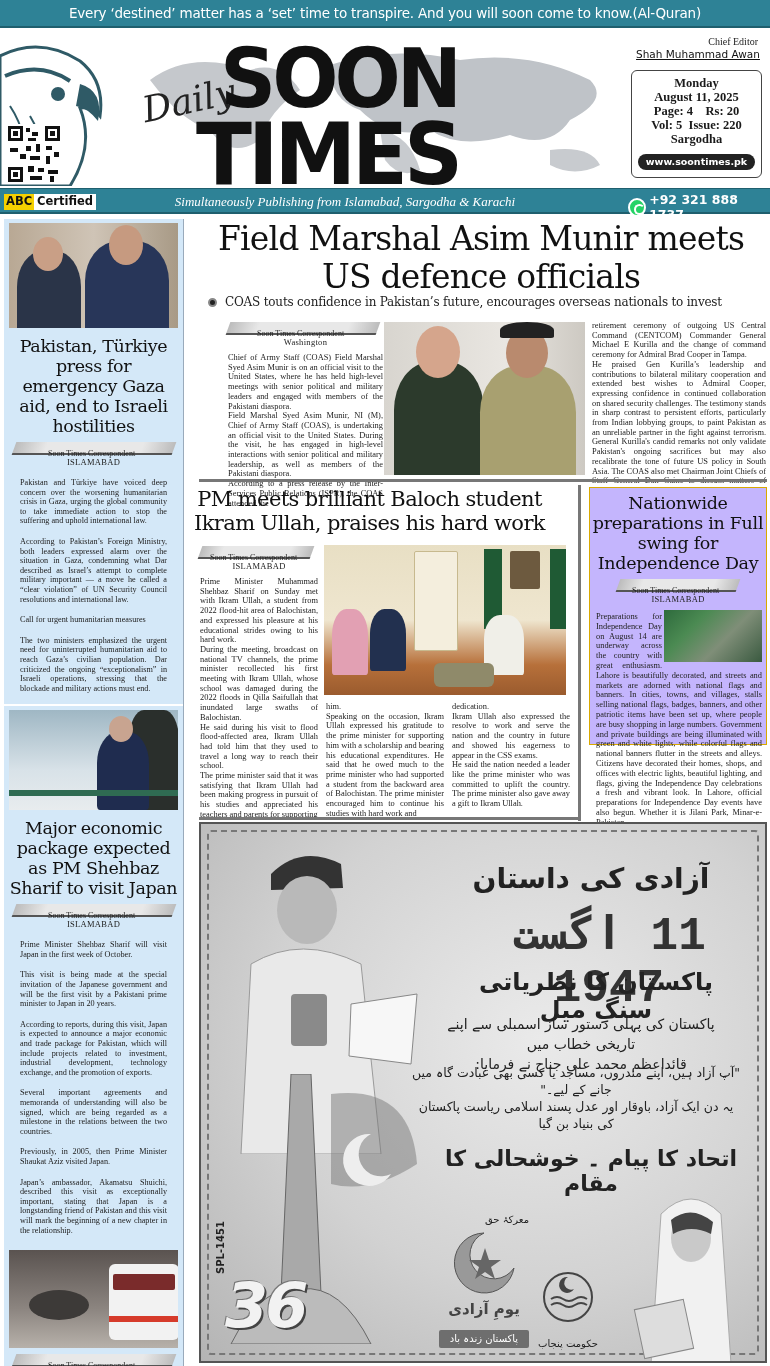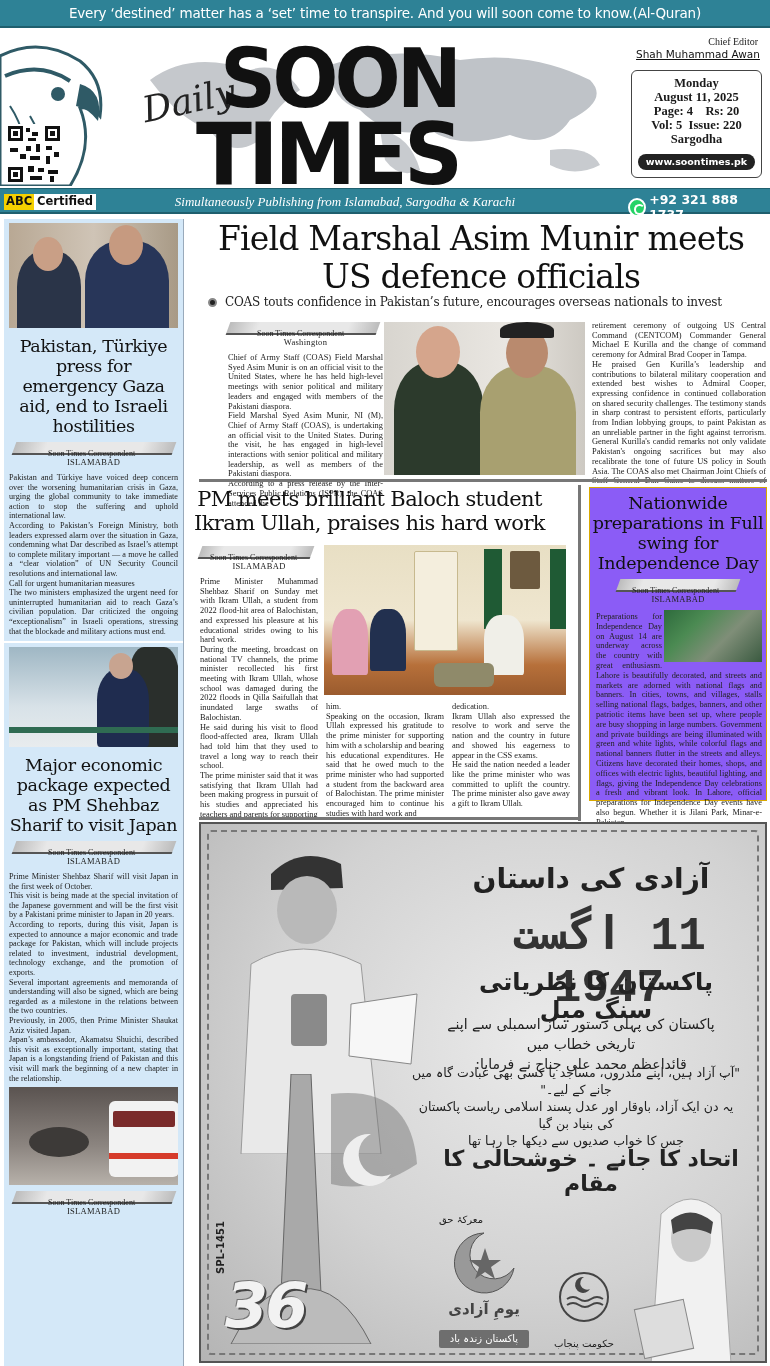--- a/index.html
+++ b/index.html
@@ -35,64 +35,64 @@
   .photo { position: relative; overflow: hidden; }
   .photo.p1 { height: 105px; background: linear-gradient(90deg, #b8a894 0%, #cfc4b6 50%, #a89a86 100%); }
   .photo.p2 { height: 100px; background: linear-gradient(180deg, #9fb7c4 0%, #d8e2e8 60%, #e8ecee 100%); }
   .photo.p3 { height: 98px; background: linear-gradient(180deg, #5a5350 0%, #8c8580 60%, #b7b1aa 100%); }
   .person { position: absolute; border-radius: 40% 40% 6% 6%; }
   .lhead { font-family: "DejaVu Serif", serif; font-size: 17.5px; line-height: 20px; text-align: center; color: #111; margin-top: 8px; letter-spacing: -0.4px; }
   .byline { margin: 6px auto 0 auto; width: 160px; height: 13px; background: linear-gradient(90deg, #bcbcbc, #e8e8e8 20%, #e8e8e8 80%, #bcbcbc); transform: skewX(-20deg); border-bottom: 2px solid #555; text-align: center; }
   .byline span { display: inline-block; transform: skewX(20deg); font-size: 8px; line-height: 12px; color: #222; }
   .dateline { text-align: center; font-size: 8.5px; margin-top: 2px; color: #222; letter-spacing: 0.3px; }
   .lbody { font-size: 8.2px; line-height: 9.6px; text-align: justify; color: #222; margin-top: 6px; }
-  .lbody p { margin: 0; }
+  .lbody p { margin: 11px; }
   .sep { height: 2px; background: #ffffff; margin: 5px -5px 0 -5px; }
 
   
   .mainhead { position: absolute; left: 196px; top: 220px; width: 570px; text-align: center; font-family: "DejaVu Serif", serif; font-size: 33px; line-height: 38px; color: #111; letter-spacing: -0.8px; }
   .deck { position: absolute; left: 208px; top: 295px; width: 560px; font-family: "DejaVu Serif", serif; font-size: 12px; color: #222; display: flex; align-items: center; letter-spacing: -0.2px; }
   .bullet { width: 9px; height: 9px; border-radius: 50%; background: #222; border: 2px solid #888; margin-right: 8px; flex: none; }
   .story1 { position: absolute; left: 228px; top: 322px; width: 155px; }
   .byline2 { width: 150px; margin: 0; }
   .mbody { font-size: 8.4px; line-height: 9.7px; text-align: justify; color: #222; margin-top: 6px; }
   .photo-main { position: absolute; left: 384px; top: 322px; width: 201px; height: 153px; background: linear-gradient(90deg, #d8d5cf 0%, #e9e6e1 60%, #cdc9c2 100%); overflow: hidden; }
   .story1-right { position: absolute; left: 592px; top: 321px; width: 174px; }
   .rule-h { position: absolute; height: 3px; background: #777; }
 
   .pmhead { position: absolute; left: 182px; top: 487px; width: 375px; text-align: center; font-family: "DejaVu Serif", serif; font-size: 21px; line-height: 24px; color: #111; letter-spacing: -0.6px; }
   .pm-col1 { position: absolute; left: 200px; top: 546px; width: 118px; }
   .pm-photo { position: absolute; left: 324px; top: 545px; width: 242px; height: 150px; background: linear-gradient(180deg, #e8dfc4 0%, #efe6cf 50%, #b7703a 80%, #9a5b2e 100%); overflow: hidden; }
   .pm-col2 { position: absolute; left: 326px; top: 702px; width: 118px; }
   .pm-col3 { position: absolute; left: 452px; top: 702px; width: 118px; }
   .pm-border { position: absolute; left: 578px; top: 485px; width: 3px; height: 336px; background: #777; }
 
-  .yellowbox { position: absolute; left: 589px; top: 487px; width: 178px; height: 314px; background: #8b5cf6; border: 1px solid #d9a900; }
+  .yellowbox { position: absolute; left: 589px; top: 487px; width: 178px; height: 258px; background: #c4b5fd; border: 1px solid #d9a900; }
   .yhead { font-family: "DejaVu Serif", serif; font-size: 17.5px; line-height: 20px; text-align: center; color: #111; margin-top: 5px; letter-spacing: -0.3px; }
   .ybody { position: absolute; left: 6px; top: 124px; width: 166px; font-size: 8.4px; line-height: 9.8px; text-align: justify; color: #222; }
   .yphoto { position: absolute; left: 74px; top: 122px; width: 98px; height: 52px; background: linear-gradient(135deg, #2e6b3d 0%, #4b8a52 30%, #7f8e78 60%, #3a5a40 100%); }
 
   
   .ad { position: absolute; left: 199px; top: 822px; width: 568px; height: 541px; background: radial-gradient(ellipse at 60% 40%, #eaeaea 0%, #d2d2d2 55%, #b4b4b4 100%); border: 2px solid #555; overflow: hidden; }
   .ad-frame { position: absolute; left: 6px; top: 6px; right: 6px; bottom: 6px; border: 2px dashed #777; border-radius: 4px; }
   .urdu { position: absolute; font-family: "DejaVu Sans", sans-serif; direction: rtl; text-align: center; color: #222; }
   .u1 { left: 240px; top: 38px; width: 300px; font-size: 28px; font-weight: bold; }
   .u-date { position: absolute; left: 278px; top: 82px; width: 260px; text-align: center; font-family: Liberation Mono, monospace; font-weight: bold; font-size: 46px; color: #333; letter-spacing: -1px; direction: rtl; }
   .u2 { left: 250px; top: 144px; width: 290px; font-size: 24px; font-weight: bold; }
   .u3 { left: 230px; top: 190px; width: 300px; font-size: 14px; line-height: 20px; }
   .u4 { left: 210px; top: 240px; width: 330px; font-size: 12.5px; line-height: 17px; }
   .u5 { left: 240px; top: 322px; width: 300px; font-size: 22px; font-weight: bold; }
   .jinnah { position: absolute; left: 30px; top: 20px; width: 190px; height: 310px; }
   .minar { position: absolute; left: 20px; top: 250px; width: 200px; height: 270px; }
   .num78 { position: absolute; left: 24px; top: 445px; font-family: "DejaVu Sans", sans-serif; font-weight: bold; font-style: italic; font-size: 62px; color: #f2f2f2; text-shadow: 2px 2px 0 #444, -1px -1px 0 #777; letter-spacing: -3px; }
   .spl { position: absolute; left: 14px; top: 395px; font-family: "DejaVu Sans", sans-serif; font-weight: bold; font-size: 10px; color: #222; transform: rotate(-90deg); transform-origin: left top; }
   .emblem1 { position: absolute; left: 238px; top: 390px; width: 90px; height: 140px; }
-  .emblem1 .cap { position: absolute; left: 0; top: 0; width: 90px; text-align: left; font-family: "DejaVu Sans", sans-serif; font-size: 10px; color: #222; direction: rtl; }
+  .emblem1 .cap { position: absolute; left: 0; top: 0; width: 90px; text-align: right; font-family: "DejaVu Sans", sans-serif; font-size: 10px; color: #222; direction: rtl; }
   .emblem1 .tag { position: absolute; left: 0; bottom: 6px; width: 90px; height: 18px; background: #6e6e6e; color: #fff; font-family: "DejaVu Sans", sans-serif; font-size: 10px; text-align: center; line-height: 18px; direction: rtl; border-radius: 2px; }
-  .emblem2 { position: absolute; left: 352px; top: 445px; width: 62px; height: 80px; }
+  .emblem2 { position: absolute; left: 336px; top: 445px; width: 62px; height: 80px; }
   .emblem2 .cap { position: absolute; left: 0; bottom: 0; width: 62px; text-align: center; font-family: "DejaVu Sans", sans-serif; font-size: 10px; color: #222; direction: rtl; }
   .maryam { position: absolute; left: 420px; top: 370px; width: 140px; height: 170px; }
 </style>
 </head>
 <body>
 
 <div class="topbar">
   <span>Every ‘destined’ matter has a ‘set’ time to transpire. And you will soon come to know.(Al-Quran)</span>
 </div>
 
@@ -323,23 +323,22 @@
   <div class="urdu u1">آزادی کی داستان</div>
   <div class="u-date">11 اگست 1947</div>
   <div class="urdu u2">پاکستان کا نظریاتی سنگِ میل</div>
   <div class="urdu u3">
     <div>پاکستان کی پہلی دستور ساز اسمبلی سے اپنے تاریخی خطاب میں</div>
     <div>قائداعظم محمد علی جناح نے فرمایا:</div>
   </div>
   <div class="urdu u4">
     <div>"آپ آزاد ہیں، اپنے مندروں، مساجد یا کسی بھی عبادت گاہ میں جانے کے لیے۔"</div>
     <div>یہ دن ایک آزاد، باوقار اور عدل پسند اسلامی ریاست پاکستان کی بنیاد بن گیا</div>
-    <div>جس کا خواب صدیوں سے دیکھا جا رہا تھا</div>
-  </div>
-  <div class="urdu u5">اتحاد کا جانے ۔ خوشحالی کا مقام</div>
+  </div>
+  <div class="urdu u5">اتحاد کا پیام ۔ خوشحالی کا مقام</div>
 
   <div class="emblem1">
     <div class="cap">معرکۂ حق</div>
     <svg style="position:absolute;left:10px;top:14px;" width="70" height="70" viewBox="0 0 70 70">
       <path d="M35 5 A30 30 0 1 0 65 40 A24 24 0 1 1 35 5Z" fill="#999" stroke="#555"></path>
       <polygon points="36,20 40,32 52,32 42,39 46,51 36,44 26,51 30,39 20,32 32,32" fill="#666"></polygon>
     </svg>
     <div style="position:absolute;left:0;top:86px;width:90px;text-align:center;font-family:'DejaVu Sans',sans-serif;font-size:15px;font-weight:bold;color:#444;direction:rtl;">یومِ آزادی</div>
     <div class="tag">پاکستان زندہ باد</div>
   </div>

